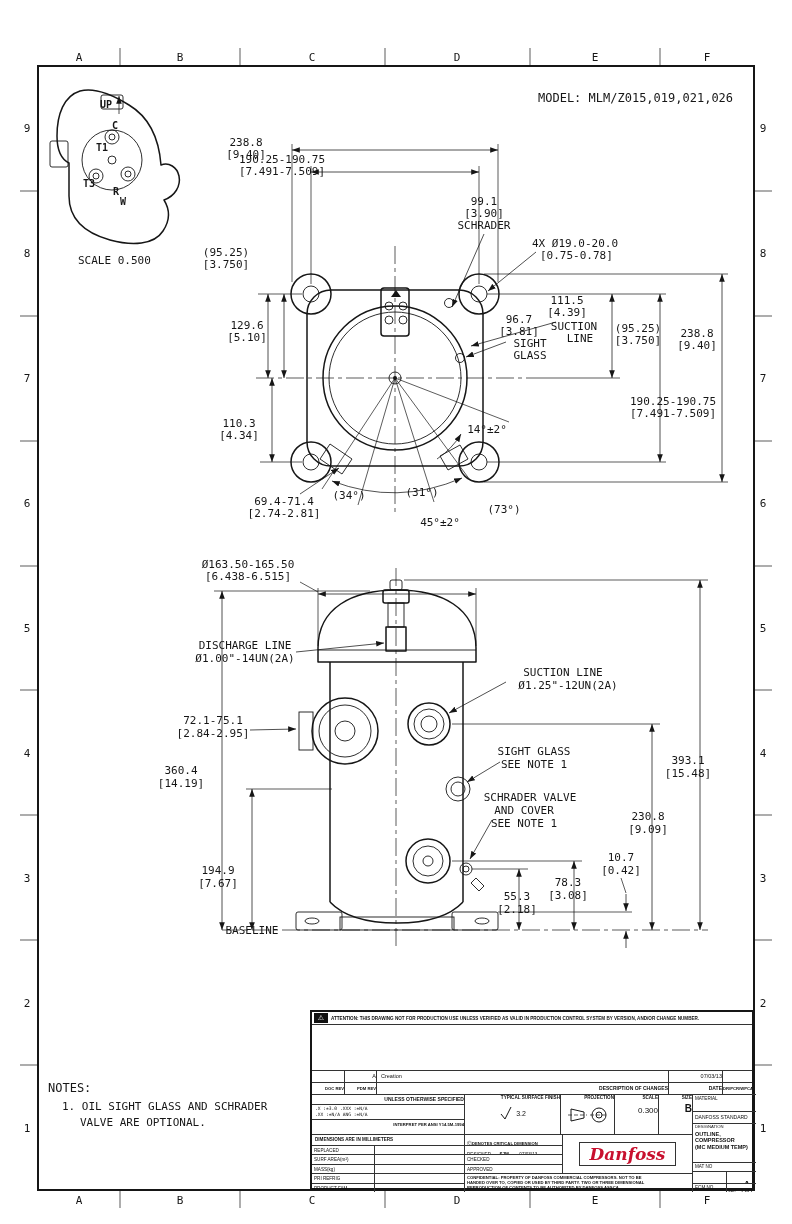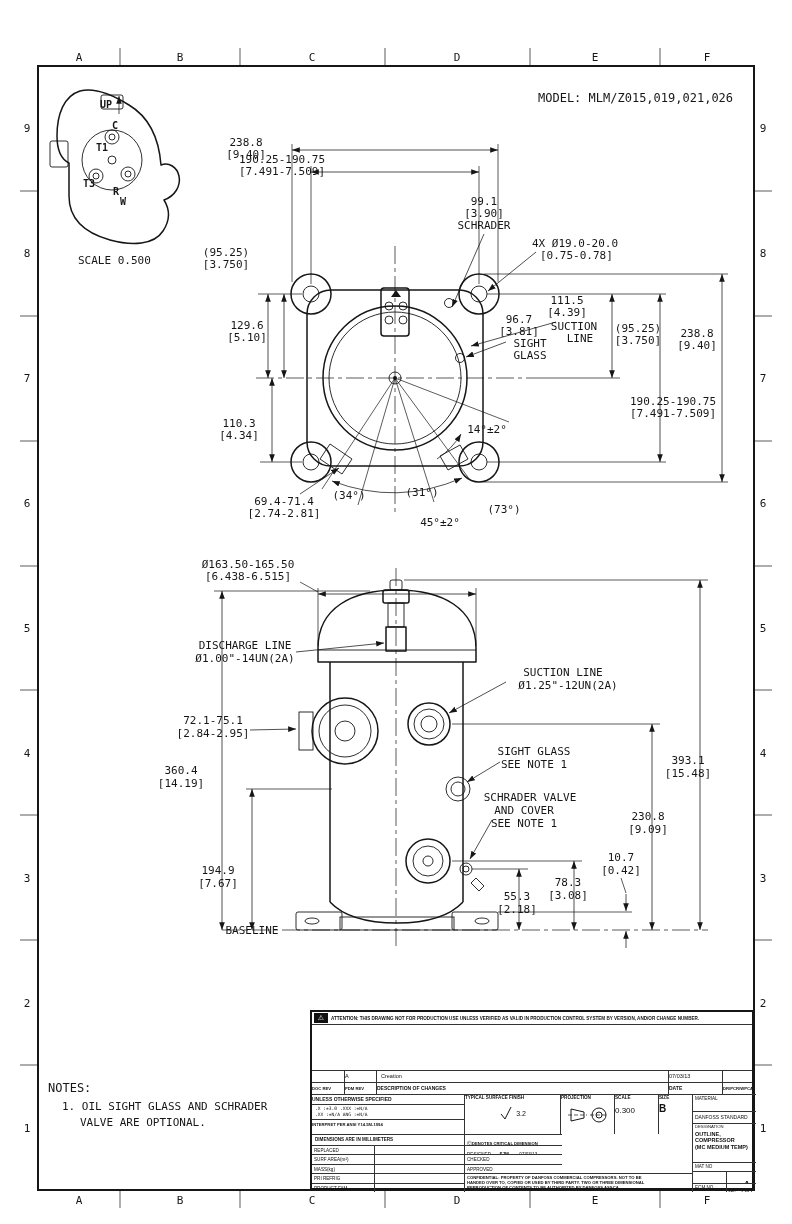--- a/index.html
+++ b/index.html
@@ -15,21 +15,21 @@
   .thin,.ext{stroke:#161616;stroke-width:.7;fill:none}
   .cl{stroke:#161616;stroke-width:.7;fill:none;stroke-dasharray:18 4 4 4}
   .dim{stroke:#161616;stroke-width:.75;fill:none;marker-start:url(#ar);marker-end:url(#ar)}
   .ld{stroke:#161616;stroke-width:.75;fill:none;marker-end:url(#ar)}
   .frame{stroke:#161616;stroke-width:2;fill:none}
   
   .tb{position:absolute;left:310px;top:1010px;width:444px;height:180px;box-sizing:border-box;border:2px solid #161616;font-family:"Liberation Sans",sans-serif;color:#111;background:#fff;z-index:2}
   .c{position:absolute;box-sizing:border-box;border-left:1px solid #333;border-top:1px solid #333;overflow:hidden}
   .nl{border-left:none}
   .f4{font-size:4.2px}.f45{font-size:4.6px}.f5{font-size:5px}.f55{font-size:5.5px}.f7{font-size:7px}.f8{font-size:8px}.f10{font-size:10px}
-  .ctr{text-align:left}.bld{font-weight:bold}
+  .ctr{text-align:right}.bld{font-weight:bold}
   .att{display:flex;align-items:center;gap:3px;padding-left:2px}
   .warnbox{display:inline-block;background:#111;color:#fff;font-size:7px;line-height:10px;width:14px;text-align:center;flex:0 0 auto}
   .logo{border:1px solid #333;padding:1px 10px;font-family:"DejaVu Serif",serif;font-style:italic;font-weight:bold;color:#c8102e;font-size:17px}
   .mono{font-family:"DejaVu Sans Mono",monospace}
 </style>
 </head>
 <body>
 
 <div class="page">
 <svg class="dwg" width="792" height="1224" viewBox="0 0 792 1224">
@@ -386,20 +386,23 @@
   <div class="c" style="left:380px;top:111px;width:64px;height:39px">
     <div class="f4" style="padding-left:2px">DESIGNATION</div>
     <div class="f55 bld" style="padding:2px 0 0 2px">OUTLINE, COMPRESSOR</div>
     <div class="f55 bld" style="padding:1px 0 0 2px">(MC MEDIUM TEMP)</div>
   </div>
 
   <div class="c nl f45 bld" style="left:0;top:122px;width:152px;height:11px;line-height:10px;padding-left:3px">DIMENSIONS ARE IN MILLIMETERS</div>
   <div class="c" style="left:152px;top:122px;width:98px;height:11px;line-height:10px">
     <span class="f5" style="padding-left:2px">Ⓒ</span><span class="f4 bld">DENOTES CRITICAL DIMENSION</span>
   </div>
+  <div class="c" style="left:250px;top:122px;width:130px;height:39px;display:flex;align-items:center;justify-content:center">
+    <span class="logo">Danfoss</span>
+  </div>
 
   <div class="c nl f45" style="left:0;top:133px;width:62px;height:9.4px;line-height:9px;padding-left:2px">REPLACED</div>
   <div class="c" style="left:62px;top:133px;width:90px;height:9.4px"></div>
   <div class="c nl f45" style="left:0;top:142.4px;width:62px;height:9.4px;line-height:9px;padding-left:2px">SURF AREA(m²)</div>
   <div class="c" style="left:62px;top:142.4px;width:90px;height:9.4px"></div>
   <div class="c nl f45" style="left:0;top:151.8px;width:62px;height:9.4px;line-height:9px;padding-left:2px">MASS(kg)</div>
   <div class="c" style="left:62px;top:151.8px;width:90px;height:9.4px"></div>
   <div class="c nl f45" style="left:0;top:161.2px;width:62px;height:9.4px;line-height:9px;padding-left:2px">PRI REFRIG</div>
   <div class="c" style="left:62px;top:161.2px;width:90px;height:9.4px"></div>
   <div class="c nl f45" style="left:0;top:170.6px;width:62px;height:9.4px;line-height:9px;padding-left:2px">PRODUCT FAM</div>

